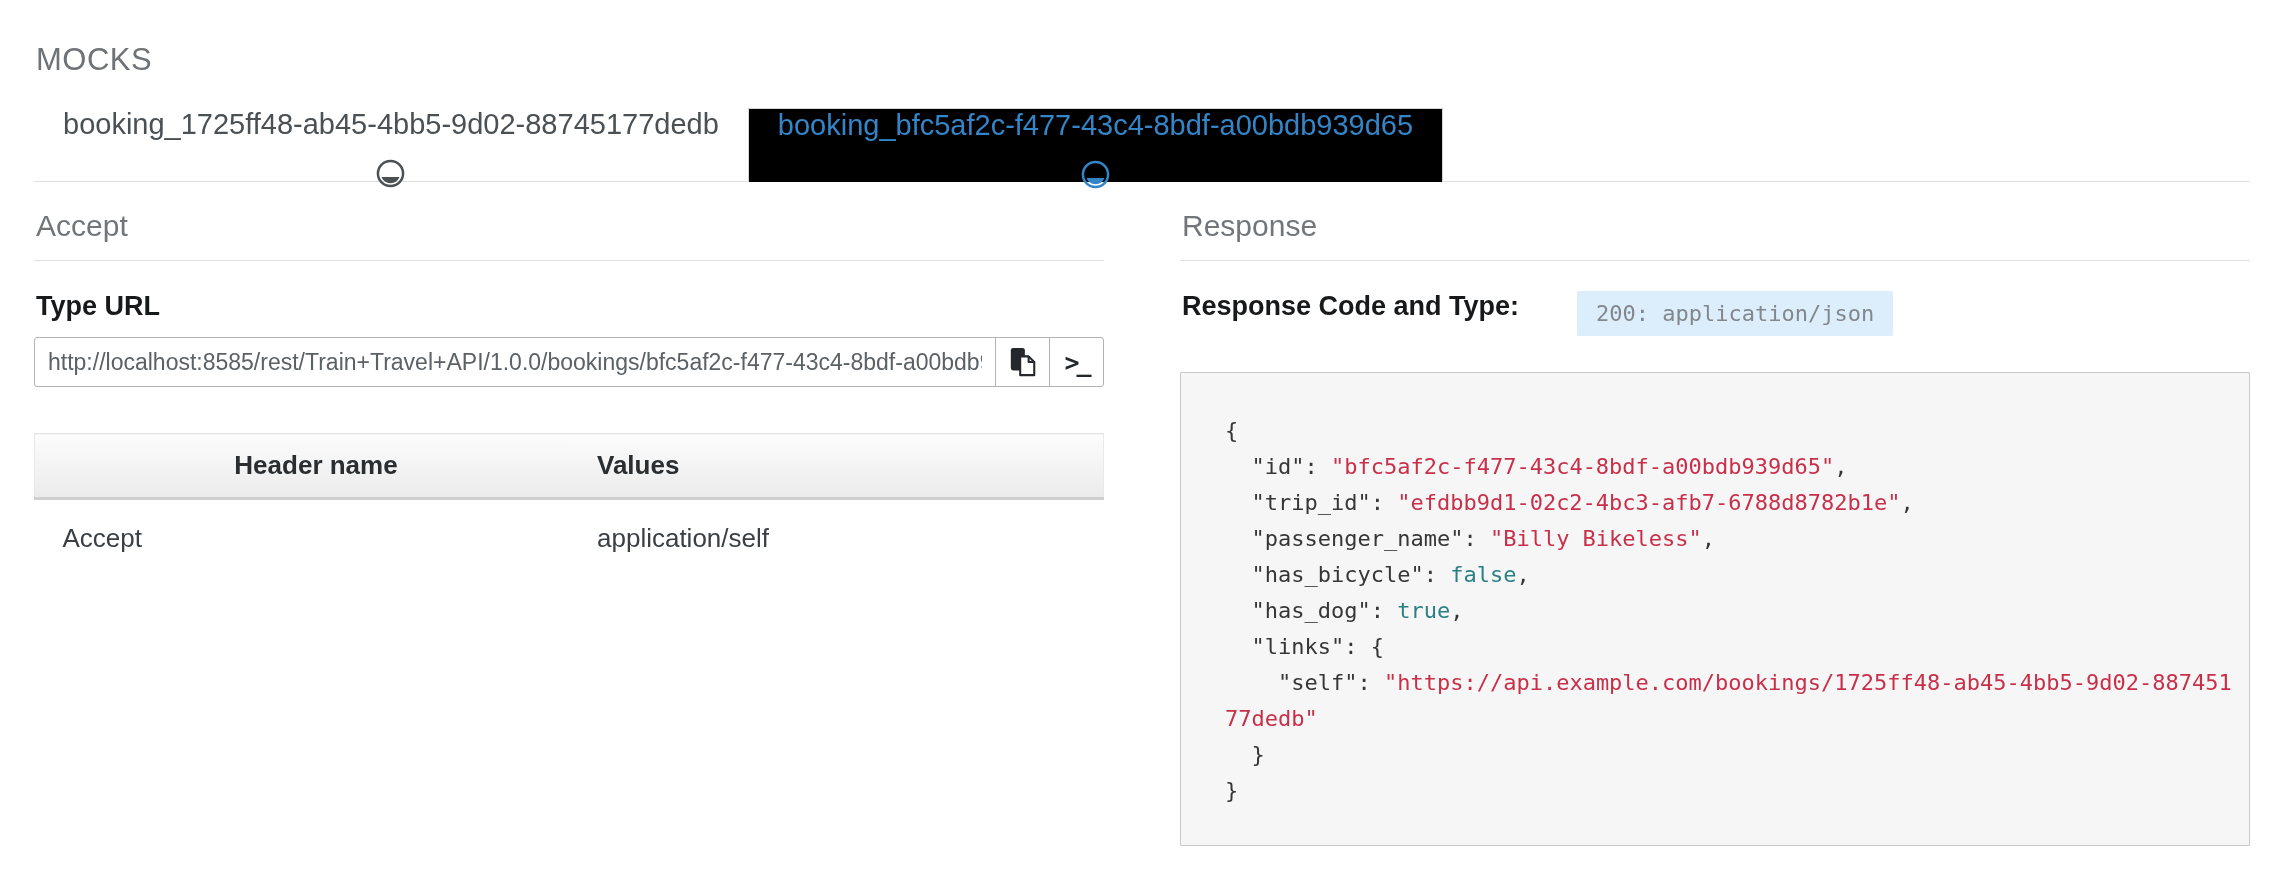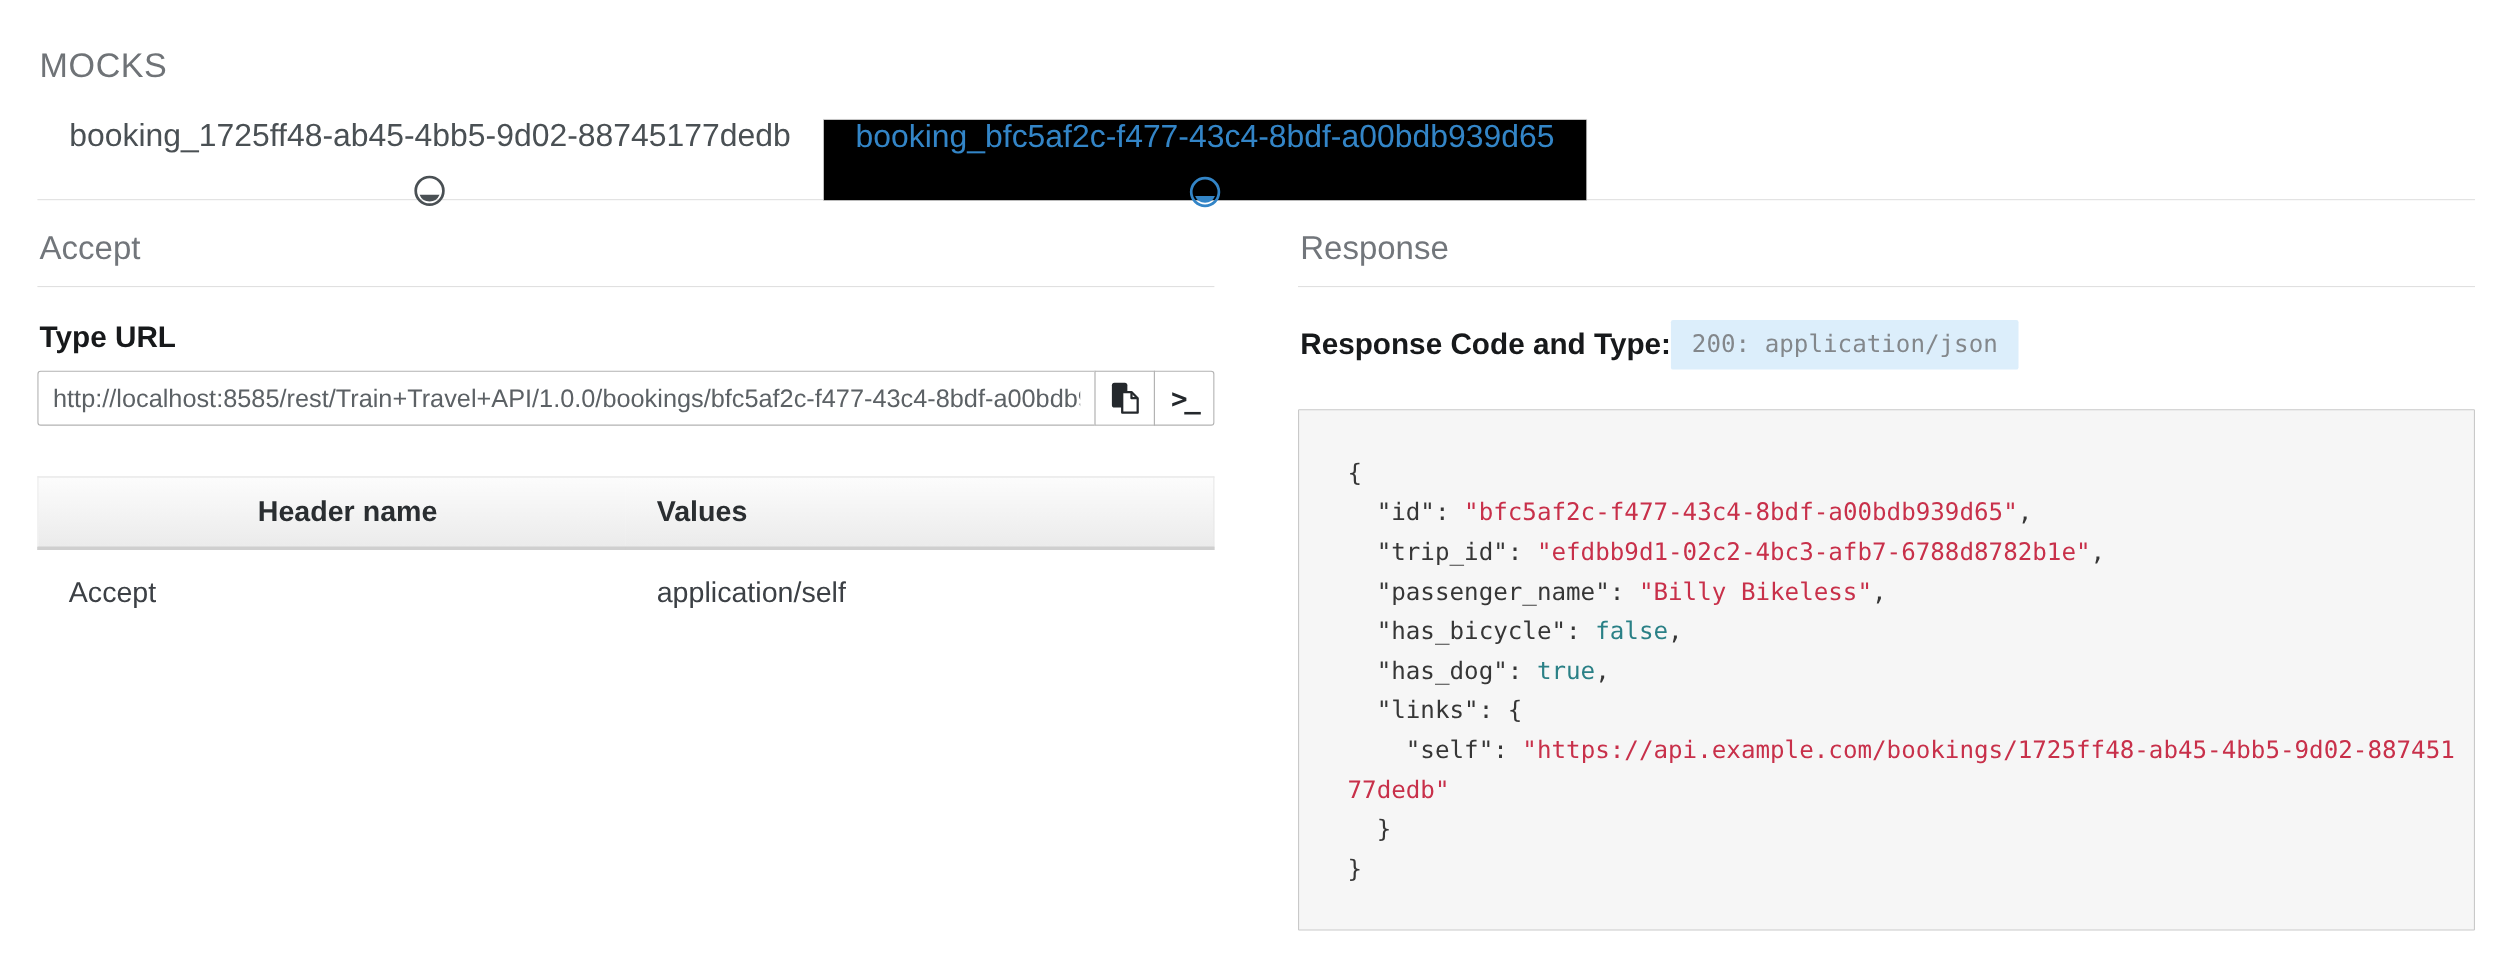--- a/index.html
+++ b/index.html
@@ -41,21 +41,21 @@
 
   table.headers{width:100%;border-collapse:collapse;margin-top:46px;}
   table.headers th{background:linear-gradient(#fcfcfc,#ebebeb);border-top:1px solid #e5e5e5;
        border-bottom:3px solid #cfcfcf;font-size:26px;font-weight:700;color:#2a2e31;
        text-align:left;padding:16px 0 16px 28px;}
   table.headers th:first-child{width:50%;border-left:1px solid #e9e9e9;text-align:center;}
   table.headers th:last-child{border-right:1px solid #e9e9e9;}
   table.headers td{font-size:26px;color:#3c4045;padding:23px 0 23px 28px;background:#fff;}
 
   
-  .resp-row{display:flex;align-items:center;margin-top:30px;padding-left:2px;}
+  .resp-row{display:flex;gap:58px;margin-top:30px;padding-left:2px;}
   .resp-label{font-size:27px;font-weight:700;color:#17191b;}
   .code-badge{font-family:"DejaVu Sans Mono",monospace;font-size:22px;color:#83878b;
               background:#dceefb;padding:10px 19px;border-radius:2px;white-space:pre;}
 
   .codeblock{margin-top:36px;background:#f6f6f6;border:1px solid #c9c9c9;border-radius:1px;
              padding:40px 44px 36px 44px;box-sizing:border-box;}
   .code-line{font-family:"DejaVu Sans Mono",monospace;font-size:22px;line-height:36px;
              white-space:pre;color:#363636;}
   .tok-p{color:#363636;}
   .tok-s{color:#c8304a;}

